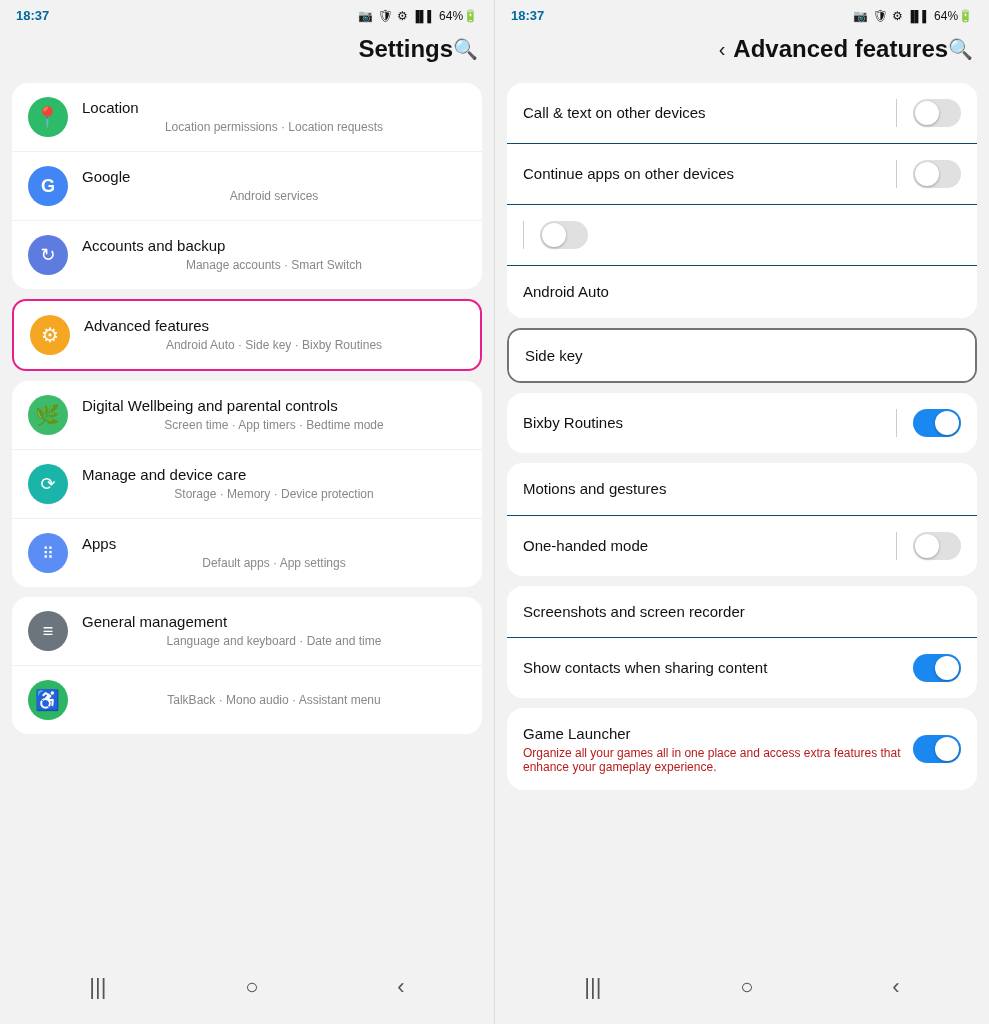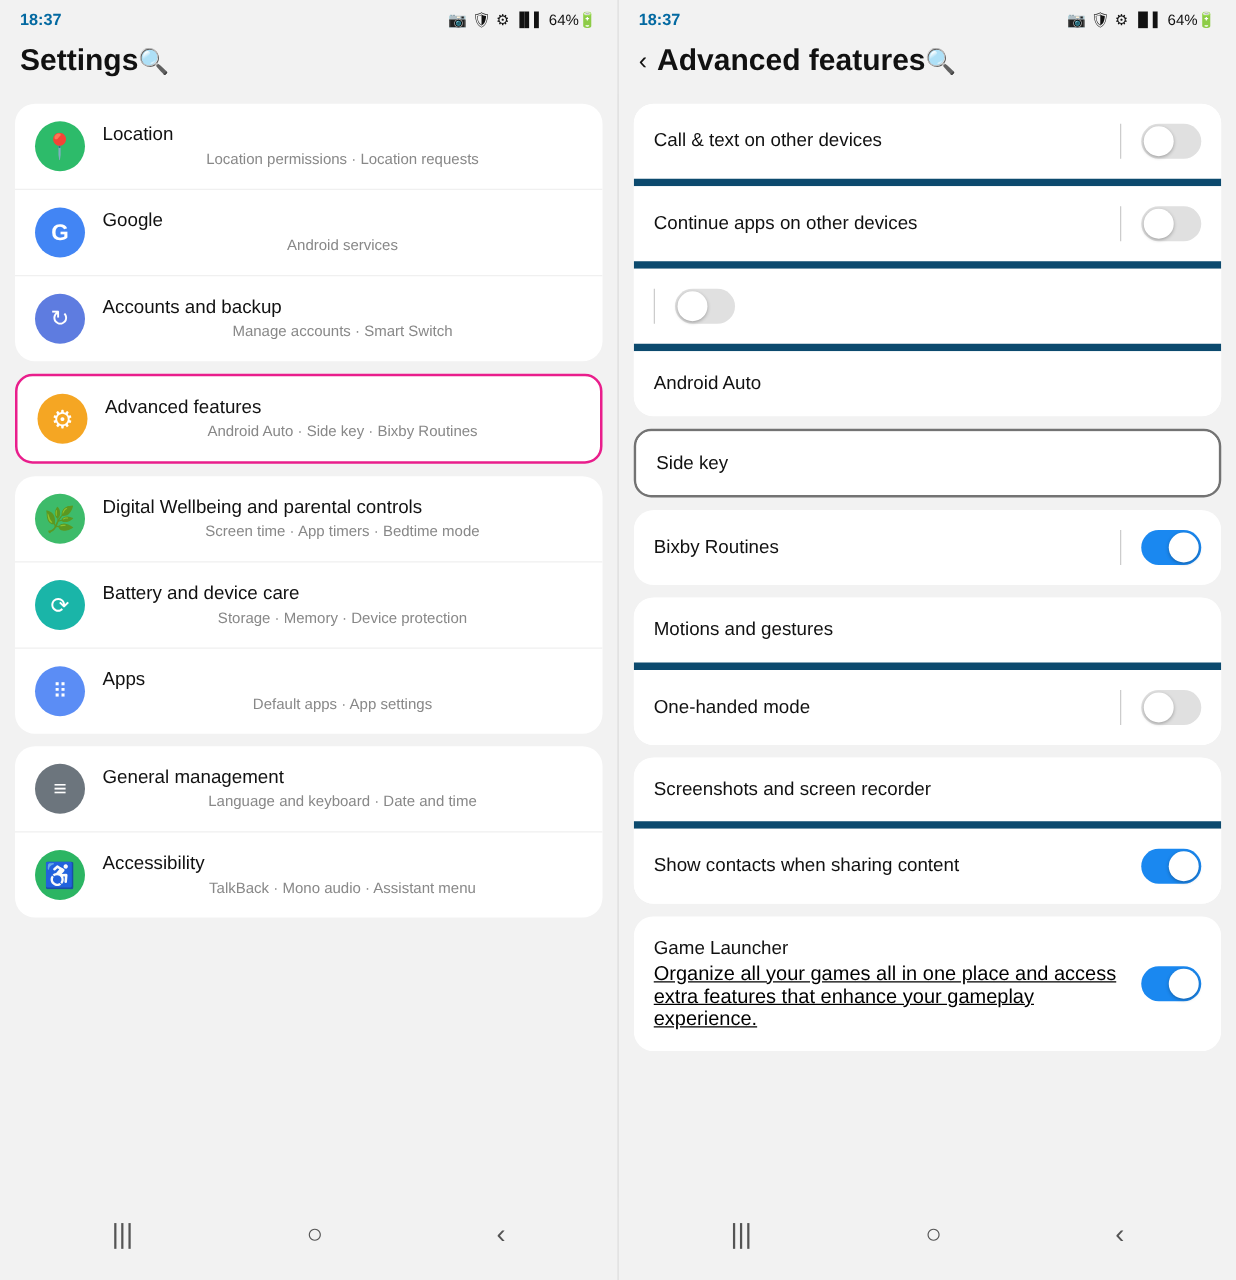--- a/index.html
+++ b/index.html
@@ -39,21 +39,21 @@
       display: flex;
       align-items: center;
       gap: 4px;
       font-size: 12px;
       color: #111;
     }
 
     .header {
       display: flex;
       align-items: center;
-      justify-content: flex-start;
+      justify-content: flex-end;
       padding: 8px 16px 12px;
       background: #f2f2f2;
     }
 
     .header-title {
       font-size: 24px;
       font-weight: 600;
       color: #111;
     }
 
@@ -167,41 +167,40 @@
       border-left: 1px solid #ddd;
     }
 
     
     .adv-item {
       display: flex;
       align-items: center;
       justify-content: space-between;
       padding: 16px 16px;
       background: #fff;
-      border-bottom: 6px solid #0c4a6e;
+      border-bottom: 1px solid #0c4a6e;
       cursor: pointer;
     }
 
     .adv-item:last-child {
       border-bottom: none;
     }
 
     .adv-item-text {
       font-size: 15px;
       color: #111;
       font-weight: 400;
       line-height: 1.3;
       flex: 1;
     }
 
     .adv-item-subtitle {
-      font-size: 16px;
-      color: #000000;
+      font-size: 12px;
+      color: #b91c1c;
       margin-top: 2px;
-      text-decoration: underline;
     }
 
     .toggle {
       width: 48px;
       height: 28px;
       border-radius: 14px;
       display: flex;
       align-items: center;
       padding: 2px;
       flex-shrink: 0;
@@ -325,21 +324,21 @@
       <div class="setting-item">
         <div class="setting-icon icon-green2">🌿</div>
         <div class="setting-text">
           <div class="setting-title">Digital Wellbeing and parental controls</div>
           <div class="setting-subtitle">Screen time · App timers · Bedtime mode</div>
         </div>
       </div>
       <div class="setting-item">
         <div class="setting-icon icon-teal" style="font-size:18px;">⟳</div>
         <div class="setting-text">
-          <div class="setting-title">Battery and device care</div>
+          <div class="setting-title">Manage and device care</div>
           <div class="setting-subtitle">Storage · Memory · Device protection</div>
         </div>
       </div>
       <div class="setting-item">
         <div class="setting-icon icon-blue2" style="font-size:16px;">⠿</div>
         <div class="setting-text">
           <div class="setting-title">Apps</div>
           <div class="setting-subtitle">Default apps · App settings</div>
         </div>
       </div>
@@ -349,21 +348,20 @@
       <div class="setting-item">
         <div class="setting-icon icon-gray" style="font-size:18px;">≡</div>
         <div class="setting-text">
           <div class="setting-title">General management</div>
           <div class="setting-subtitle">Language and keyboard · Date and time</div>
         </div>
       </div>
       <div class="setting-item">
         <div class="setting-icon icon-green3">♿</div>
         <div class="setting-text">
-          <div class="setting-title">Accessibility</div>
           <div class="setting-subtitle">TalkBack · Mono audio · Assistant menu</div>
         </div>
       </div>
     </div>
 
   </div>
 
   <div class="navbar">
     <span class="nav-btn">|||</span>
     <span class="nav-btn">○</span>

